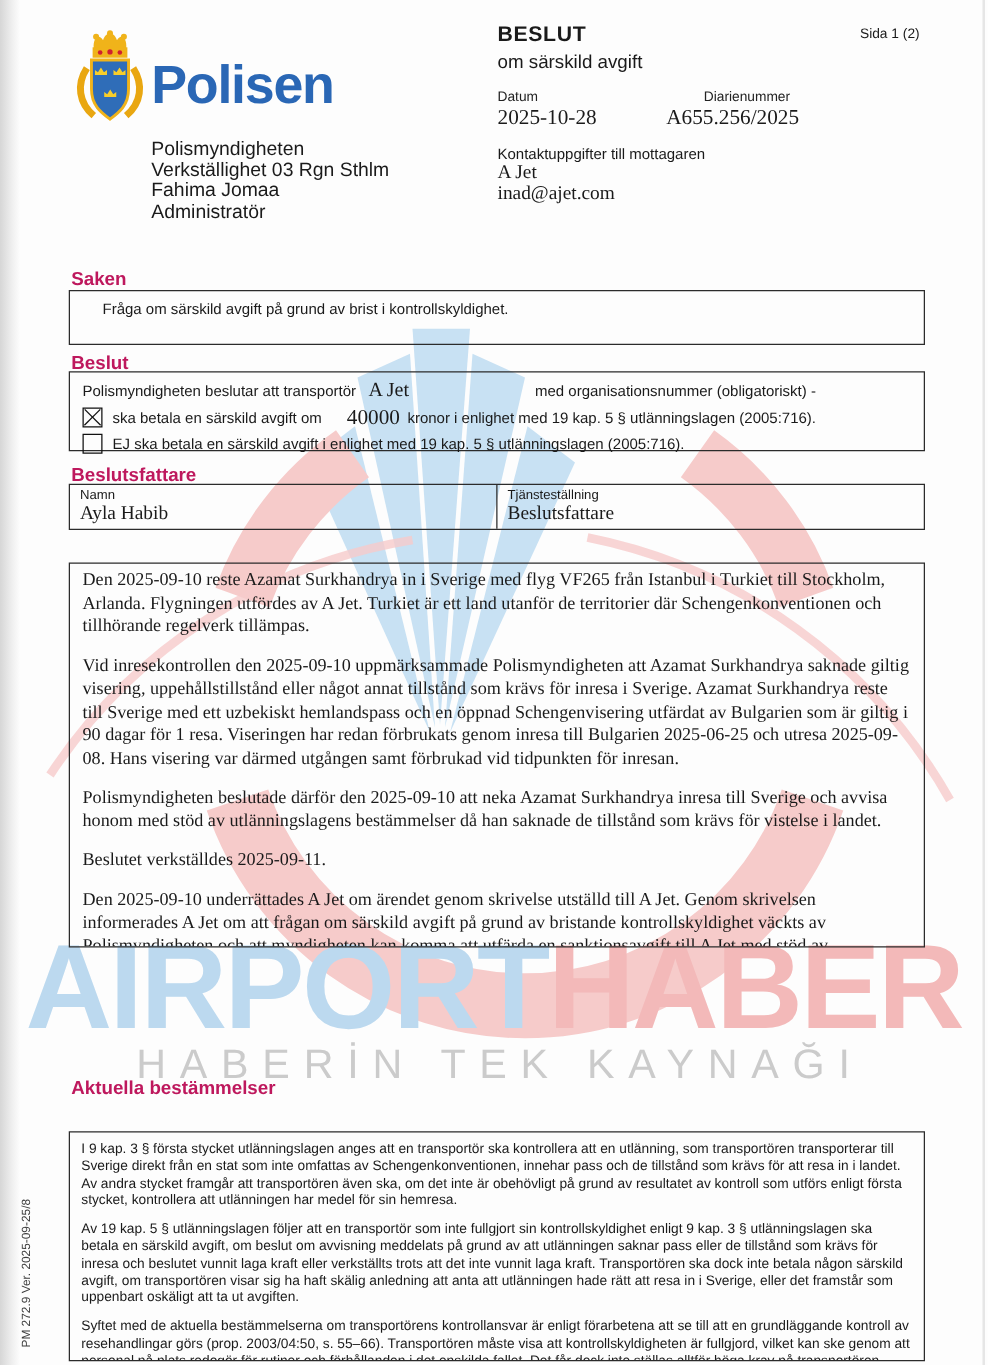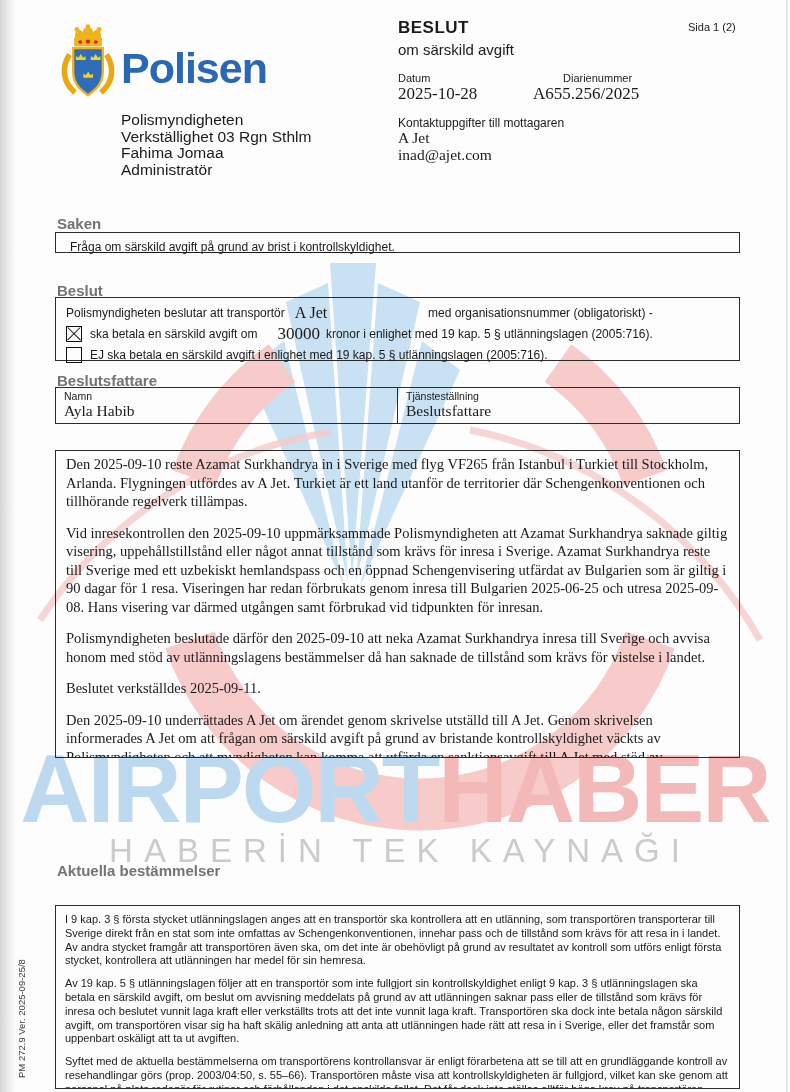--- a/index.html
+++ b/index.html
@@ -28,25 +28,25 @@
   .lbl-datum{position:absolute;left:398px;top:72px;}
   .val-datum{position:absolute;left:398px;top:84px;font-family:"Liberation Serif",serif;font-size:17px;}
   .lbl-diarie{position:absolute;left:543px;top:72px;margin-left:20px;}
   .val-diarie{position:absolute;left:533px;top:84px;font-family:"Liberation Serif",serif;font-size:17px;}
   .lbl-contact{position:absolute;left:398px;top:116px;font-size:12px;}
   .contact-lines{position:absolute;left:398px;top:129px;font-family:"Liberation Serif",serif;
     font-size:15.5px;line-height:17px;}
   .contact-lines p{margin:0;}
 
   
-  .sec-heading{position:absolute;font-size:15px;font-weight:bold;color:#737373;}
+  .sec-heading{position:absolute;font-size:15px;font-weight:bold;color:#be185d;}
   .box{position:absolute;left:55px;width:685px;border:1.5px solid #2b2b2b;box-sizing:border-box;
     background:transparent;}
   .saken-h{left:57px;top:215px;}
-  .saken-box{top:232px;height:21px;padding:7px 14px;font-size:12px;text-decoration:underline;}
+  .saken-box{top:232px;height:44px;padding:7px 26px;font-size:12px;}
   .beslut-h{left:57px;top:282px;}
   .beslut-box{top:297px;height:64px;padding:4px 10px;font-size:12px;}
   .b-row{display:flex;align-items:center;height:21px;white-space:nowrap;}
   .b-row .serif-val{font-family:"Liberation Serif",serif;font-size:16px;margin-left:10px;}
   .b-row .suffix{position:absolute;left:372px;}
   .b-amount{font-family:"Liberation Serif",serif;font-size:17px;margin:0 6px 0 20px;}
   .checkbox{width:14px;height:14px;border:1.5px solid #111;display:inline-block;
     position:relative;margin-right:8px;flex:0 0 auto;align-self:center;background:transparent;}
   .checkbox.checked::before,.checkbox.checked::after{content:"";position:absolute;left:50%;top:50%;
     width:18px;height:1.4px;background:#111;}
@@ -150,21 +150,21 @@
     <div class="sec-heading beslut-h">Beslut</div>
     <div class="box beslut-box">
       <div class="b-row">
         <span>Polismyndigheten beslutar att transportör</span>
         <span class="serif-val">A Jet</span>
         <span class="suffix">med organisationsnummer (obligatoriskt) -</span>
       </div>
       <div class="b-row">
         <span class="checkbox checked"></span>
         <span>ska betala en särskild avgift om</span>
-        <span class="b-amount">30000</span>
+        <span class="b-amount">40000</span>
         <span>kronor i enlighet med 19 kap. 5 § utlänningslagen (2005:716).</span>
       </div>
       <div class="b-row">
         <span class="checkbox"></span>
         <span>EJ ska betala en särskild avgift i enlighet med 19 kap. 5 § utlänningslagen (2005:716).</span>
       </div>
     </div>
 
     <div class="sec-heading bf-h">Beslutsfattare</div>
     <div class="box bf-table">

